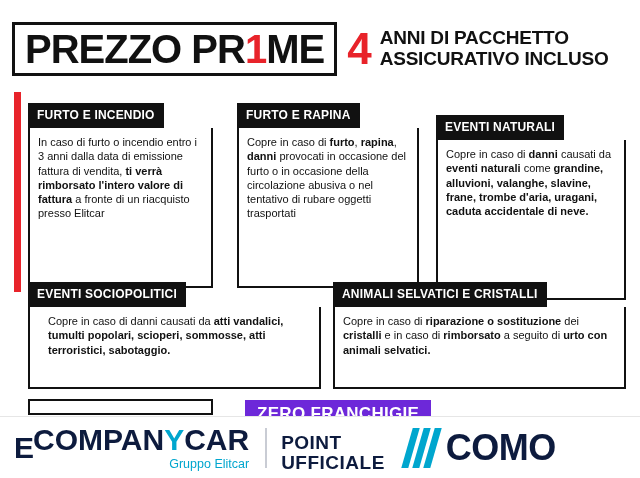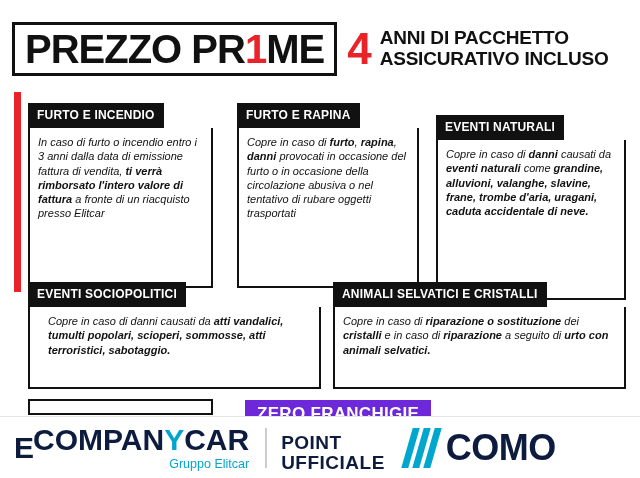--- a/index.html
+++ b/index.html
@@ -72,21 +72,20 @@
     white-space: nowrap;
   }
   .card-body {
     border: 2px solid #111;
     border-top: none;
     background: #fff;
     padding: 7px 8px 8px 8px;
     font-size: 11px;
     line-height: 1.30;
     color: #111;
-    font-style: italic;
   }
   .card-body b { font-weight: bold; }
 
   
   #card-furto-incendio { left: 28px; top: 103px; width: 185px; }
   #card-furto-incendio .card-body { height: 160px; }
 
   #card-furto-rapina { left: 237px; top: 103px; width: 182px; }
   #card-furto-rapina .card-body { height: 160px; }
 
@@ -187,21 +186,21 @@
     <div class="card-body">Copre in caso di <b>danni</b> causati da <b>eventi naturali</b> come <b>grandine, alluvioni, valanghe, slavine, frane, trombe d'aria, uragani, caduta accidentale di neve.</b></div>
   </div>
 
   <div class="card" id="card-sociopolitici">
     <div class="card-head">EVENTI SOCIOPOLITICI</div>
     <div class="card-body">Copre in caso di danni causati da <b>atti vandalici, tumulti popolari, scioperi, sommosse, atti terroristici, sabotaggio.</b></div>
   </div>
 
   <div class="card" id="card-animali">
     <div class="card-head">ANIMALI SELVATICI E CRISTALLI</div>
-    <div class="card-body">Copre in caso di <b>riparazione o sostituzione</b> dei <b>cristalli</b> e in caso di <b>riparazione</b> a seguito di <b>urto con animali selvatici.</b></div>
+    <div class="card-body">Copre in caso di <b>riparazione o sostituzione</b> dei <b>cristalli</b> e in caso di <b>rimborsato</b> a seguito di <b>urto con animali selvatici.</b></div>
   </div>
 
   <div class="card" id="card-bottom-left">
     <div class="stub"></div>
   </div>
   <div id="zero-franchigie">ZERO FRANCHIGIE</div>
 
   <div class="footer">
     <div class="logo-block">
       <div class="logo-e">E</div>

